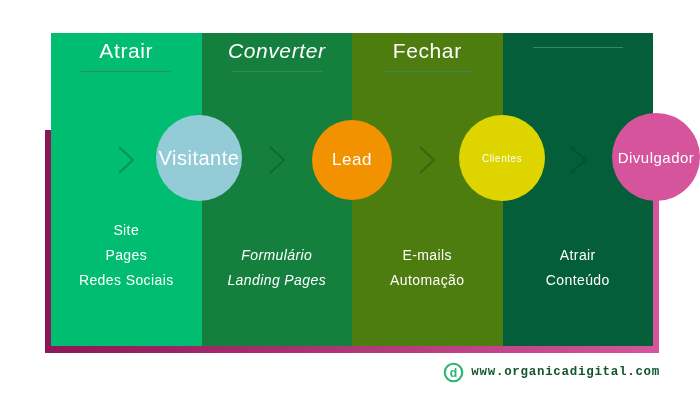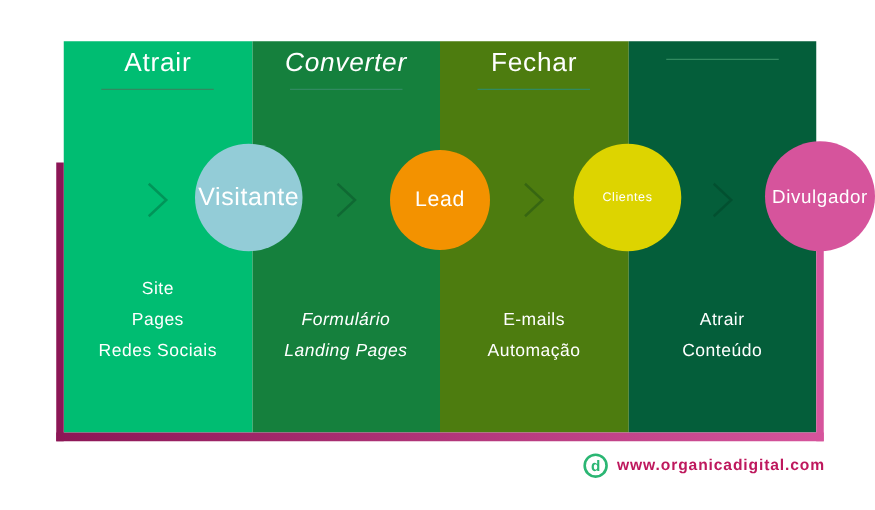--- a/index.html
+++ b/index.html
@@ -74,21 +74,21 @@
   .chev-2 { left: 416px; }
   .chev-3 { left: 567px; }
 
   
   .footer {
     position: absolute; right: 40px; top: 361px; height: 22px;
     display: flex; align-items: center; gap: 7px;
   }
   .footer-logo { width: 21px; height: 21px; display: block; }
   .footer-url {
-    color: #be185d; font-size: 12.5px; font-weight: bold; letter-spacing: 0.7px;
+    color: #14532d; font-size: 12.5px; font-weight: bold; letter-spacing: 0.7px; font-family: Liberation Mono, monospace;
   }
 </style>
 </head>
 <body>
 
 <div class="stage">
 
   <div class="columns">
 
     <div class="col col-0">

